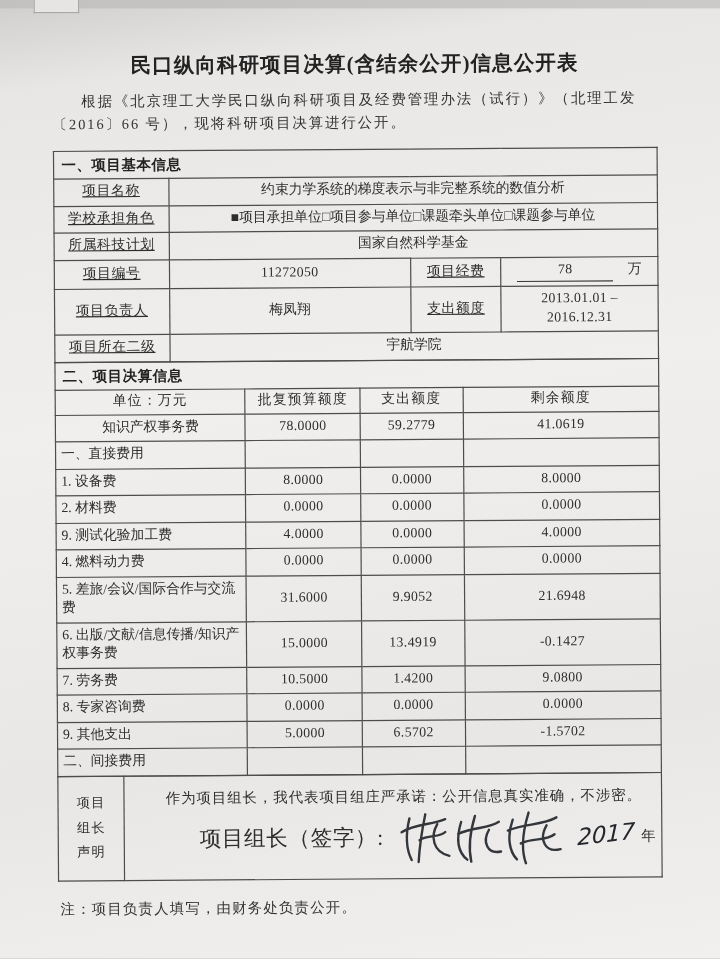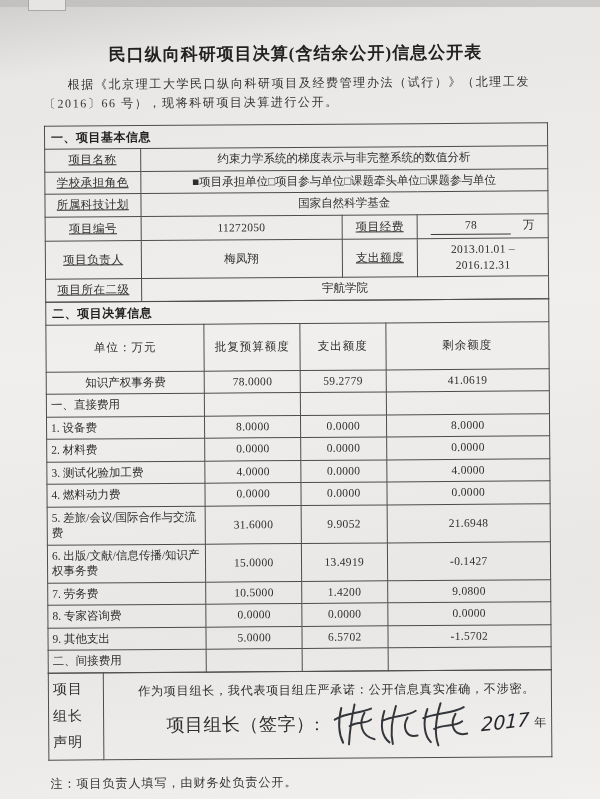--- a/index.html
+++ b/index.html
@@ -40,28 +40,28 @@
     padding:3px 4px;vertical-align:middle;color:#2e2e2e;
     overflow:hidden;
   }
   .t2{margin-top:-1px;}
   .t3{margin-top:-1px;}
   .sec{font-weight:bold;letter-spacing:.5px;padding:3px 6px;font-size:12px;color:#222;}
   .tc{text-align:center;}
   .tl{text-align:left;}
   .num{font-family:"Liberation Serif","DejaVu Serif",serif;letter-spacing:.3px;text-align:center;}
   .lbl{text-align:center;letter-spacing:.5px;text-decoration:underline;}
-  .hdr{text-align:center;letter-spacing:1px;padding:15px 4px;}
+  .hdr{text-align:center;letter-spacing:1px;padding:2px 4px;}
   .uline{
     display:inline-block;min-width:72px;
     border-bottom:1px solid #3a3a3a;padding:0 4px 1px;
   }
   .unit-wan{margin-left:12px;}
   .decl-label{
-    text-align:left;font-size:14px;line-height:1.9;letter-spacing:1px;
+    text-align:center;font-size:11px;line-height:1.9;letter-spacing:1px;
     width:46px;
   }
   .decl-cell{padding:6px 10px 8px;}
   .decl-statement{margin:4px 0 2px;font-size:12px;letter-spacing:.8px;text-indent:2em;}
   .sig-line{display:flex;align-items:center;margin:0 0 2px 52px;height:48px;}
   .sig-label{font-size:18px;letter-spacing:.5px;white-space:nowrap;}
   .sig-svg{margin:0 4px 0 6px;flex:none;}
   .hw{
     display:inline-block;
     font-family:"DejaVu Sans",sans-serif;font-style:italic;
@@ -163,21 +163,21 @@
         <td class="num">0.0000</td>
         <td class="num">8.0000</td>
       </tr>
       <tr>
         <td class="tl">2. 材料费</td>
         <td class="num">0.0000</td>
         <td class="num">0.0000</td>
         <td class="num">0.0000</td>
       </tr>
       <tr>
-        <td class="tl">3. 测试化验加工费</td>
+        <td class="tl">9. 测试化验加工费</td>
         <td class="num">4.0000</td>
         <td class="num">0.0000</td>
         <td class="num">4.0000</td>
       </tr>
       <tr>
         <td class="tl">4. 燃料动力费</td>
         <td class="num">0.0000</td>
         <td class="num">0.0000</td>
         <td class="num">0.0000</td>
       </tr>

